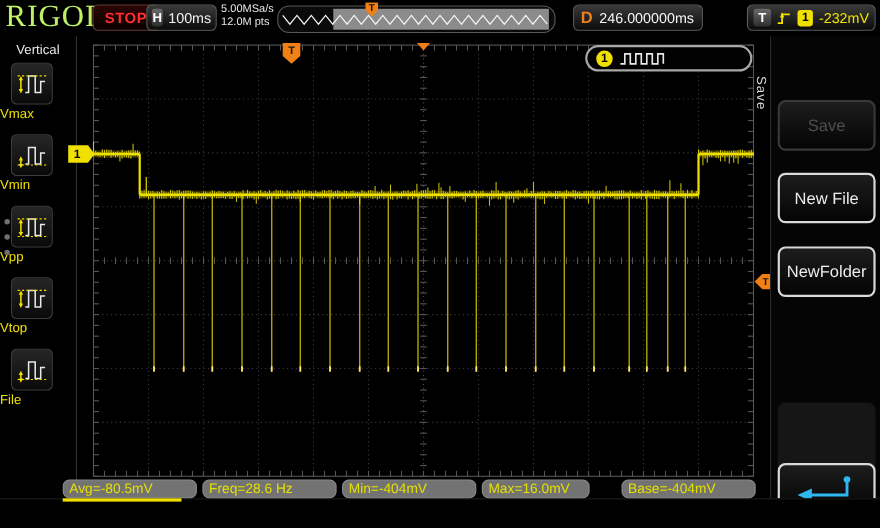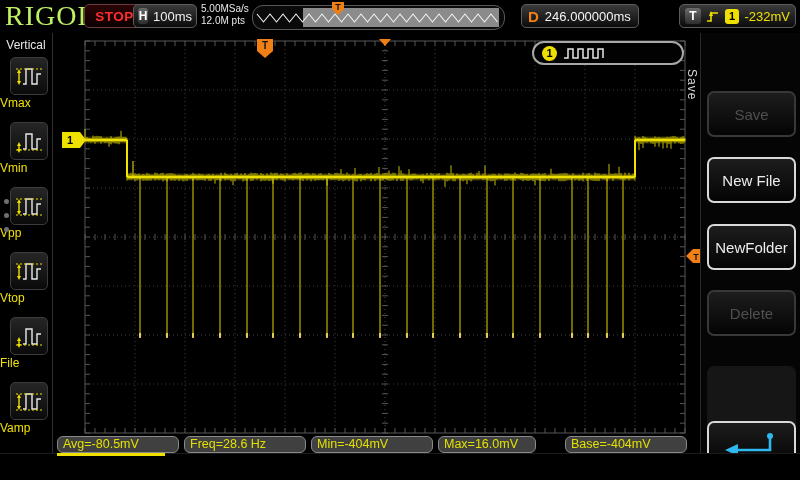--- a/index.html
+++ b/index.html
@@ -28,42 +28,42 @@
            display:flex;align-items:flex-start;justify-content:center;
            font-size:9px;font-weight:bold;color:#111;line-height:10px}
   #d-box{left:521px;width:118px;padding:0 6px;gap:6px}
   #d-box .dl{color:#f08019;font-weight:bold;font-size:15px}
   #d-box .dv{color:#f5f5f5;font-size:13px}
   #t-box{left:679px;width:117px;padding:0 5px;gap:5px}
   #t-box .tv{color:#f0e000;font-size:13px}
   .ch-badge{width:15px;height:15px;background:#f0e000;border-radius:3px;color:#000;
             font-weight:bold;font-size:11px;display:flex;align-items:center;justify-content:center}
   
-  #left-menu{position:absolute;left:0;top:33px;width:53px;height:420px;background:#000;
+  #left-menu{position:absolute;left:0;top:33px;width:70px;height:420px;background:#000;
              border-right:1px solid #2f2f2f;box-sizing:border-box}
   #left-menu .title{text-align:center;color:#e8e8e8;font-size:12px;margin-top:5px}
   .menu-item{position:absolute;left:0;width:57px;cursor:pointer}
   .menu-icon{width:36px;height:36px;margin:0 auto;background:linear-gradient(#262626,#0a0a0a);
              border:1px solid #3c3c3c;border-radius:5px;display:flex;align-items:center;justify-content:center}
   .menu-label{color:#f0e000;font-size:12px;margin-top:1px}
   .scroll-dot{position:absolute;left:4px;width:5px;height:5px;border-radius:50%;background:#6f6f6f}
   
   #right-menu{position:absolute;left:700px;top:33px;width:100px;height:420px;background:#050505;
               border-left:1px solid #2a2a2a;box-sizing:border-box}
   #save-tab{position:absolute;left:684px;top:55px;width:15px;height:60px;color:#d8d8d8;font-size:12px;
             writing-mode:vertical-rl;text-align:center;letter-spacing:1px}
   .soft-btn{position:absolute;left:6px;width:89px;height:46px;background:linear-gradient(#1d1d1d,#040404);
             border-radius:7px;display:flex;align-items:center;justify-content:center;
             font-size:15px;box-sizing:border-box}
   .soft-btn.on{border:2px solid #d9d9d9;color:#ececec}
   .soft-btn.off{border:2px solid #383838;color:#4f4f4f}
   #arrow-slot{position:absolute;left:6px;top:333px;width:89px;height:101px;background:#161616;border-radius:7px}
   #arrow-btn{top:388px;height:45px}
   
-  .meas-box{position:absolute;top:436px;height:17px;background:#404040;border:1px solid #8a8a8a;
+  .meas-box{position:absolute;top:436px;height:17px;background:#737373;border:1px solid #8a8a8a;
             border-radius:6px;box-sizing:border-box;color:#e3e000;font-size:12.5px;
             line-height:15px;padding-left:5px;white-space:nowrap}
   .meas-sel{position:absolute;top:453px;height:3px;background:#f0e000}
   
   #chbar{position:absolute;left:0;top:453px;width:800px;height:27px;background:#000;border-top:1px solid #1c1c1c}
   
   #freq-box{position:absolute;left:532px;top:41px;width:152px;height:24px;background:#020202;
             border:2px solid #a8a8a8;border-radius:12px;box-sizing:border-box;
             display:flex;align-items:center;gap:6px;padding:0 8px;z-index:5}
   #freq-box .fv{color:#f2f2f2;font-size:13.5px}
@@ -162,33 +162,20 @@
       <div class="menu-icon">
         <svg width="30" height="30">
           <polyline points="9,23 12,23 12,8 18,8 18,23 23,23 23,13 27,13" fill="none" stroke="#e8e8e8" stroke-width="1.4"></polyline>
           <line x1="2" y1="24" x2="28" y2="24" stroke="#f0e000" stroke-width="1" stroke-dasharray="2 2"></line>
           <line x1="5" y1="19" x2="5" y2="24" stroke="#f0e000" stroke-width="1.4"></line>
           <polygon points="3,20 7,20 5,16" fill="#f0e000"></polygon>
           <polygon points="3,23 7,23 5,27" fill="#f0e000"></polygon>
         </svg>
       </div>
       <div class="menu-label">File</div>
-    </div>
-    <div class="menu-item" style="top: 349px;">
-      <div class="menu-icon">
-        <svg width="30" height="30">
-          <polyline points="9,23 12,23 12,8 18,8 18,23 23,23 23,13 27,13" fill="none" stroke="#e8e8e8" stroke-width="1.4"></polyline>
-          <line x1="2" y1="8" x2="28" y2="8" stroke="#f0e000" stroke-width="1" stroke-dasharray="2 2"></line>
-          <line x1="2" y1="24" x2="28" y2="24" stroke="#f0e000" stroke-width="1" stroke-dasharray="2 2"></line>
-          <line x1="5" y1="11" x2="5" y2="21" stroke="#f0e000" stroke-width="1.4"></line>
-          <polygon points="3,12 7,12 5,8" fill="#f0e000"></polygon>
-          <polygon points="3,20 7,20 5,24" fill="#f0e000"></polygon>
-        </svg>
-      </div>
-      <div class="menu-label">Vamp</div>
     </div>
     <div class="scroll-dot" style="top: 166px;"></div>
     <div class="scroll-dot" style="top: 180px;"></div>
     <div class="scroll-dot" style="top: 194px;"></div>
   </div>
 
 <svg id="plot" width="650" height="420" style="position:absolute;left:57px;top:33px;overflow:visible">
     <line x1="78" y1="8" x2="78" y2="400" stroke="#3d3d3d" stroke-width="1" stroke-dasharray="1 3"></line>
     <line x1="128" y1="8" x2="128" y2="400" stroke="#3d3d3d" stroke-width="1" stroke-dasharray="1 3"></line>
     <line x1="178" y1="8" x2="178" y2="400" stroke="#3d3d3d" stroke-width="1" stroke-dasharray="1 3"></line>
@@ -887,21 +874,20 @@
   <span class="ch-badge" style="border-radius:8px">1</span>
   <svg width="42" height="14">
     <polyline points="1,12 5,12 5,3 10,3 10,12 15,12 15,3 20,3 20,12 25,12 25,3 30,3 30,12 35,12 35,3 40,3 40,12" fill="none" stroke="#e8e8e8" stroke-width="1.5"></polyline>
   </svg>
 </div>
 
 <div id="right-menu">
     <div class="soft-btn off" style="top: 58px;">Save</div>
     <div class="soft-btn on" style="top: 124px;">New File</div>
     <div class="soft-btn on" style="top: 191px;">NewFolder</div>
-    <div class="soft-btn off" style="top: 257px;">Delete</div>
     <div id="arrow-slot"></div>
     <div class="soft-btn on" id="arrow-btn" style="top: 388px;">
       <svg width="75" height="34">
         <circle cx="56" cy="9" r="3" fill="#2fb8f0"></circle>
         <polyline points="56,11 56,23 22,23" fill="none" stroke="#2fb8f0" stroke-width="2.6"></polyline>
         <polygon points="24,17 24,29 11,23" fill="#2fb8f0"></polygon>
       </svg>
     </div>
   </div>
 <div id="save-tab">Save</div>

